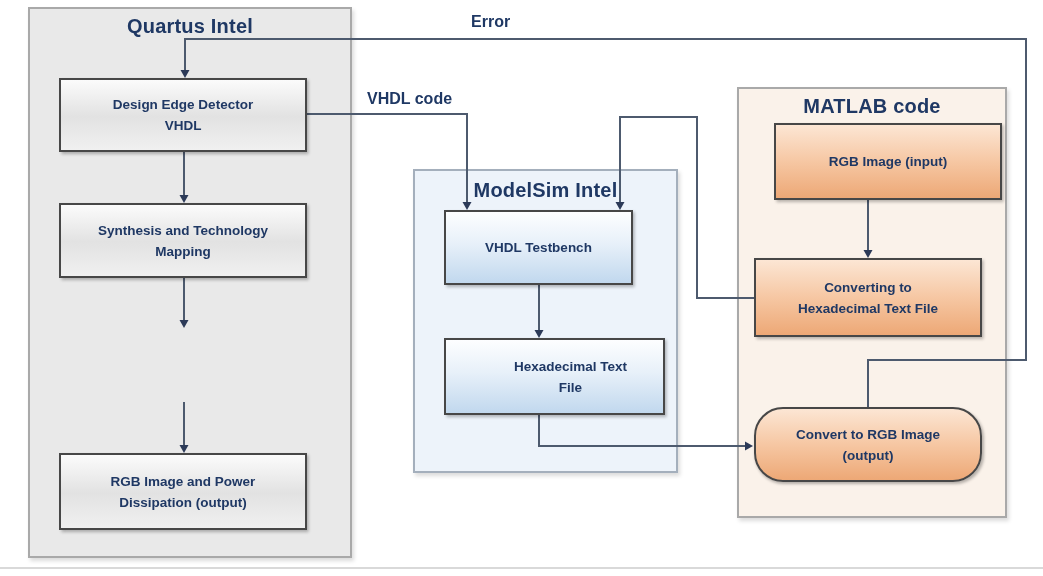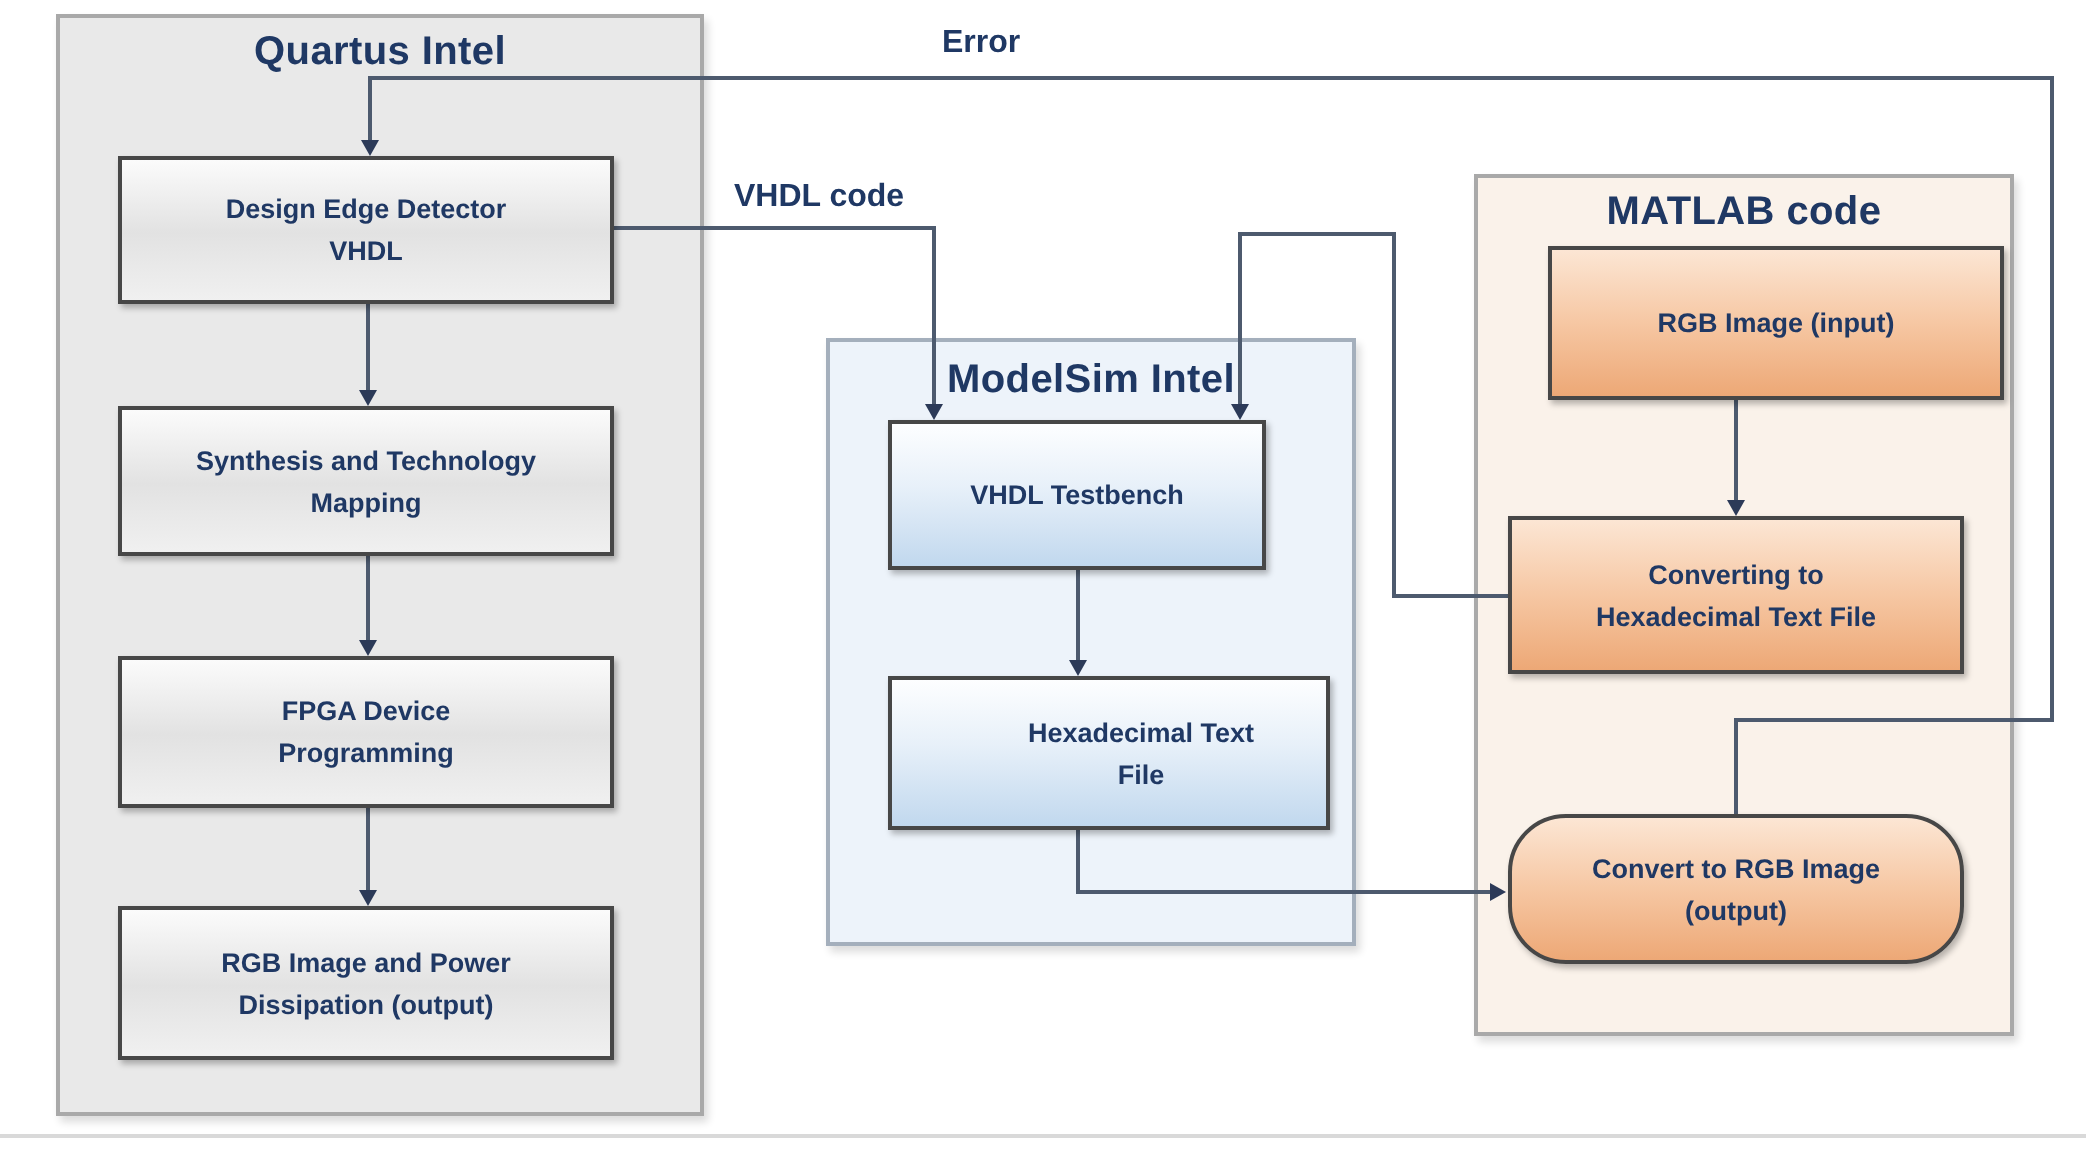--- a/index.html
+++ b/index.html
@@ -91,24 +91,20 @@
   </svg>
 
   <div class="box gray b-design">
     <span class="box-label">Design Edge Detector
 VHDL</span>
   </div>
   <div class="box gray b-synth">
     <span class="box-label">Synthesis and Technology
 Mapping</span>
   </div>
-  <div class="box gray b-fpga">
-    <span class="box-label">FPGA Device
-Programming</span>
-  </div>
   <div class="box gray b-rgbpower">
     <span class="box-label">RGB Image and Power
 Dissipation (output)</span>
   </div>
 
   <div class="box blue b-testbench">
     <span class="box-label">VHDL Testbench</span>
   </div>
   <div class="box blue b-hexfile">
     <span class="box-label">Hexadecimal Text

